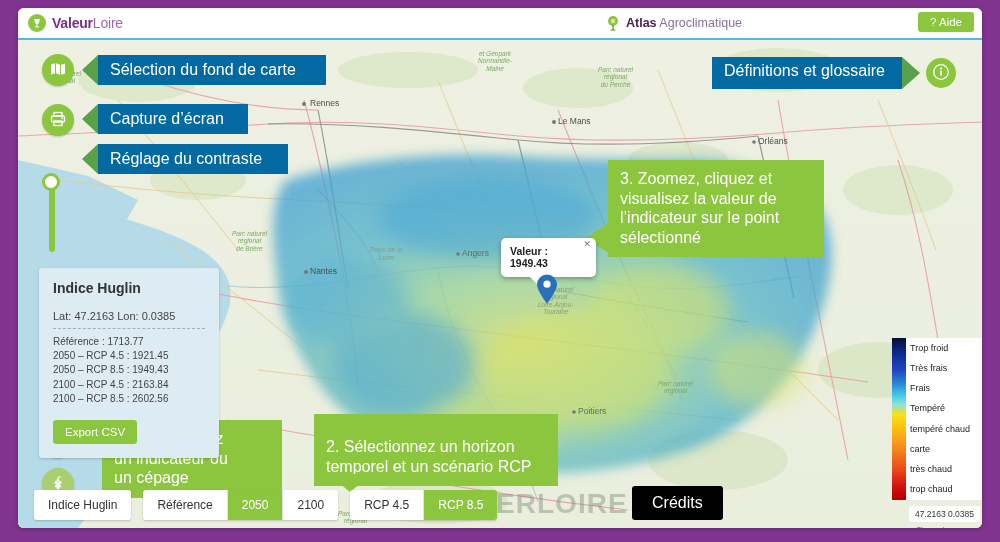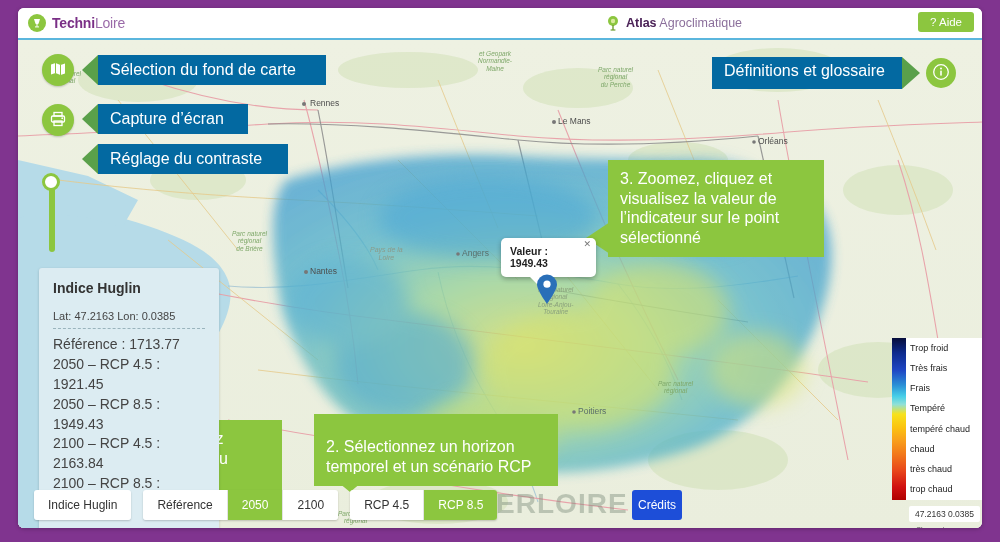--- a/index.html
+++ b/index.html
@@ -104,21 +104,21 @@
   
   .panel{
     position:absolute;left:21px;top:228px;width:180px;
     background:#dcecf2;border-radius:3px;
     padding:12px 14px 14px 14px;box-sizing:border-box;
     box-shadow:0 1px 3px rgba(0,0,0,.18);
   }
   .panel h3{margin:0 0 14px 0;font-size:14px;color:#333;font-weight:bold;}
   .panel .coords{font-size:11px;color:#444;margin-bottom:6px;}
   .panel .sep{border-top:1px dashed #9ab4bd;margin:4px 0 6px 0;height:0;}
-  .panel .row{font-size:14px;color:#444;line-height:1.42;}
+  .panel .row{font-size:10px;color:#444;line-height:1.42;}
   .export-btn{
     margin-top:14px;background:#8cc63f;color:#fff;border:none;
     font-size:11.5px;padding:6px 12px;border-radius:3px;cursor:pointer;
     font-family:"Liberation Sans", sans-serif;
   }
 
   
   .popup{
     position:absolute;left:483px;top:198px;width:95px;
     background:#fff;border-radius:5px;padding:7px 9px 8px 9px;
@@ -160,22 +160,22 @@
          box-shadow:0 1px 2px rgba(0,0,0,.2);}
   .tb-btn{
     background:#ffffff;color:#333;font-size:12px;border:none;
     padding:8px 14px;cursor:pointer;white-space:nowrap;
     font-family:"Liberation Sans", sans-serif;
     border-right:1px solid #e3e3e3;
   }
   .tb-btn:last-child{border-right:none;}
   .tb-btn.active{background:#8cc63f;color:#fff;font-weight:normal;}
   .credits-btn{
-    position:absolute;left:614px;bottom:8px;background:#1d4ed8;color:#fff;
-    border:none;font-size:12px;padding:8px 6px;border-radius:3px;cursor:pointer;
+    position:absolute;left:614px;bottom:8px;background:#000000;color:#fff;
+    border:none;font-size:16px;padding:8px 20px;border-radius:3px;cursor:pointer;
     font-family:"Liberation Sans", sans-serif;
   }
   .watermark{
     position:absolute;left:430px;bottom:8px;font-size:28px;font-weight:bold;
     color:rgba(120,135,120,.42);letter-spacing:1px;pointer-events:none;
   }
 </style>
 </head>
 <body>
 
@@ -184,21 +184,21 @@
 
     <div class="header">
       <div class="brand">
         <span class="brand-logo">
           <svg width="12" height="12" viewBox="0 0 12 12">
             <path d="M3 2 h6 l-1 3.2 a2 2 0 0 1 -4 0 z" fill="#ffffff"></path>
             <rect x="5.5" y="6.6" width="1" height="3" fill="#ffffff"></rect>
             <rect x="4" y="9.4" width="4" height="1" fill="#ffffff"></rect>
           </svg>
         </span>
-        <span class="brand-name"><span>Techni</span><span class="light">Loire</span></span>
+        <span class="brand-name"><span>Valeur</span><span class="light">Loire</span></span>
       </div>
 
       <div class="atlas">
         <span class="atlas-icon">
           <svg width="16" height="16" viewBox="0 0 16 16">
             <circle cx="8" cy="6" r="5" fill="#8cc63f"></circle>
             <circle cx="8" cy="6" r="2.2" fill="#d9ea9c"></circle>
             <rect x="7.3" y="10" width="1.4" height="5" fill="#6f9e2e"></rect>
             <rect x="5.6" y="14.4" width="4.8" height="1.2" fill="#6f9e2e"></rect>
           </svg>
@@ -490,21 +490,21 @@
       </div>
 
       <div class="legend">
         <div class="legend-bar" style="background: linear-gradient(rgb(6, 13, 58) 0%, rgb(13, 42, 140) 9%, rgb(31, 71, 196) 20%, rgb(42, 143, 214) 29%, rgb(70, 207, 232) 36%, rgb(143, 224, 216) 41%, rgb(247, 226, 28) 47%, rgb(251, 196, 15) 55%, rgb(249, 160, 27) 63%, rgb(242, 119, 26) 72%, rgb(232, 69, 26) 82%, rgb(208, 16, 16) 92%, rgb(176, 0, 0) 100%);"></div>
         <div class="legend-labels">
           <div>Trop froid</div>
           <div>Très frais</div>
           <div>Frais</div>
           <div>Tempéré</div>
           <div>tempéré chaud</div>
-          <div>chaud</div>
+          <div>carte</div>
           <div>très chaud</div>
           <div>trop chaud</div>
         </div>
       </div>
 
       <div class="coord-readout">47.2163 0.0385</div>
 
       <div class="watermark">INTERLOIRE</div>
 
       <div class="toolbar">

